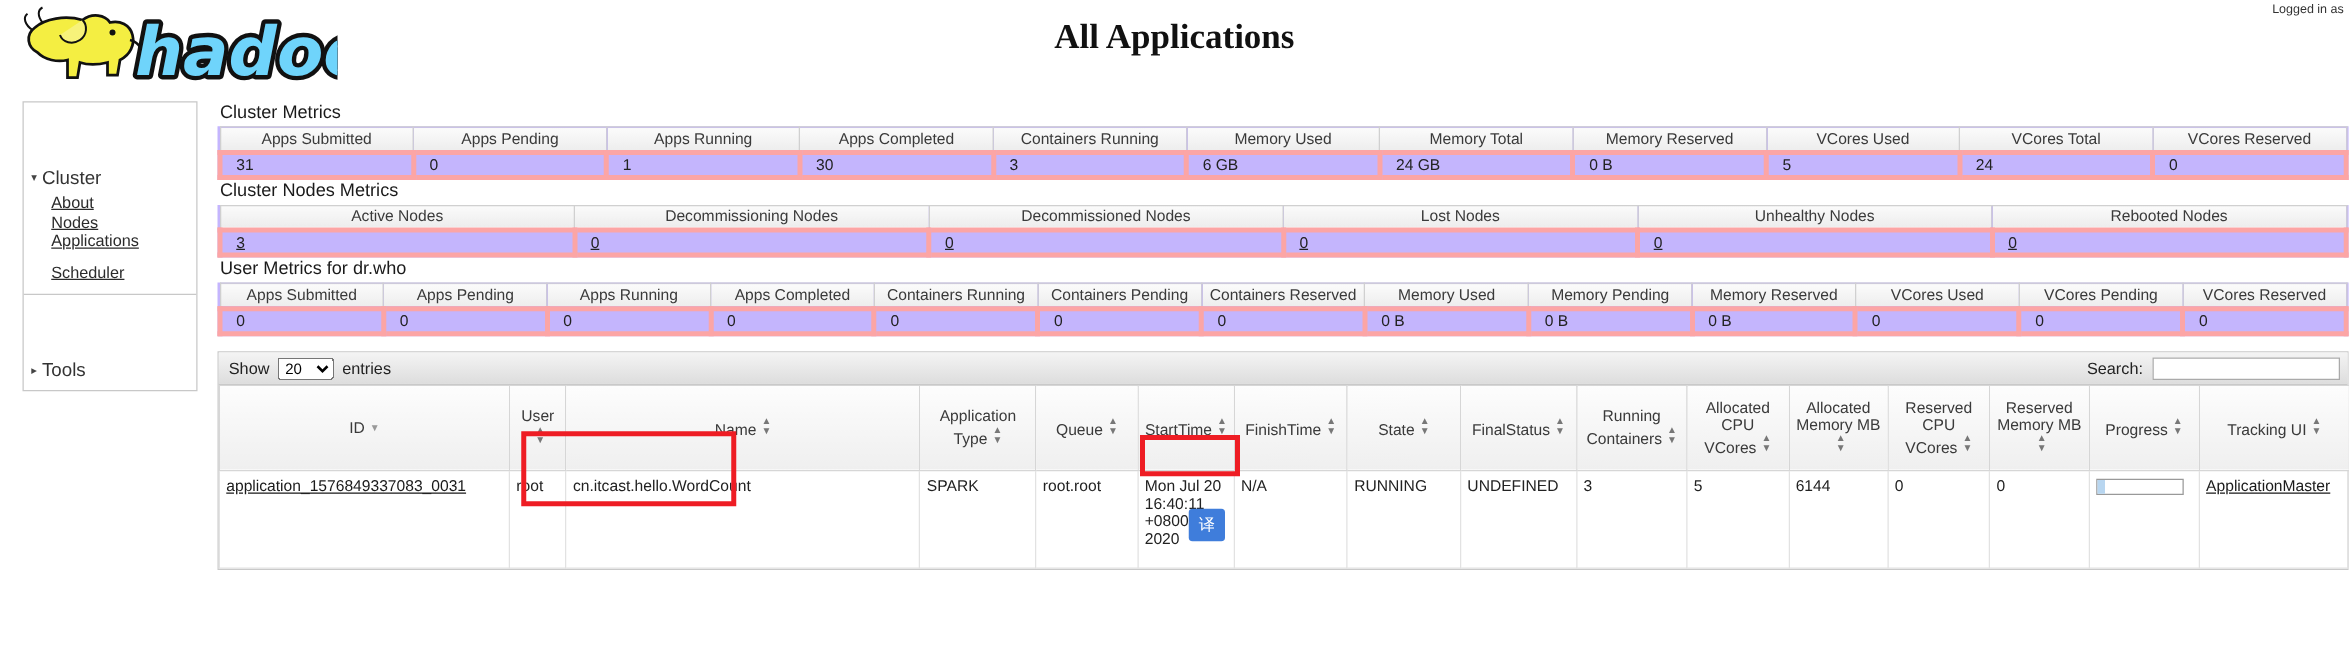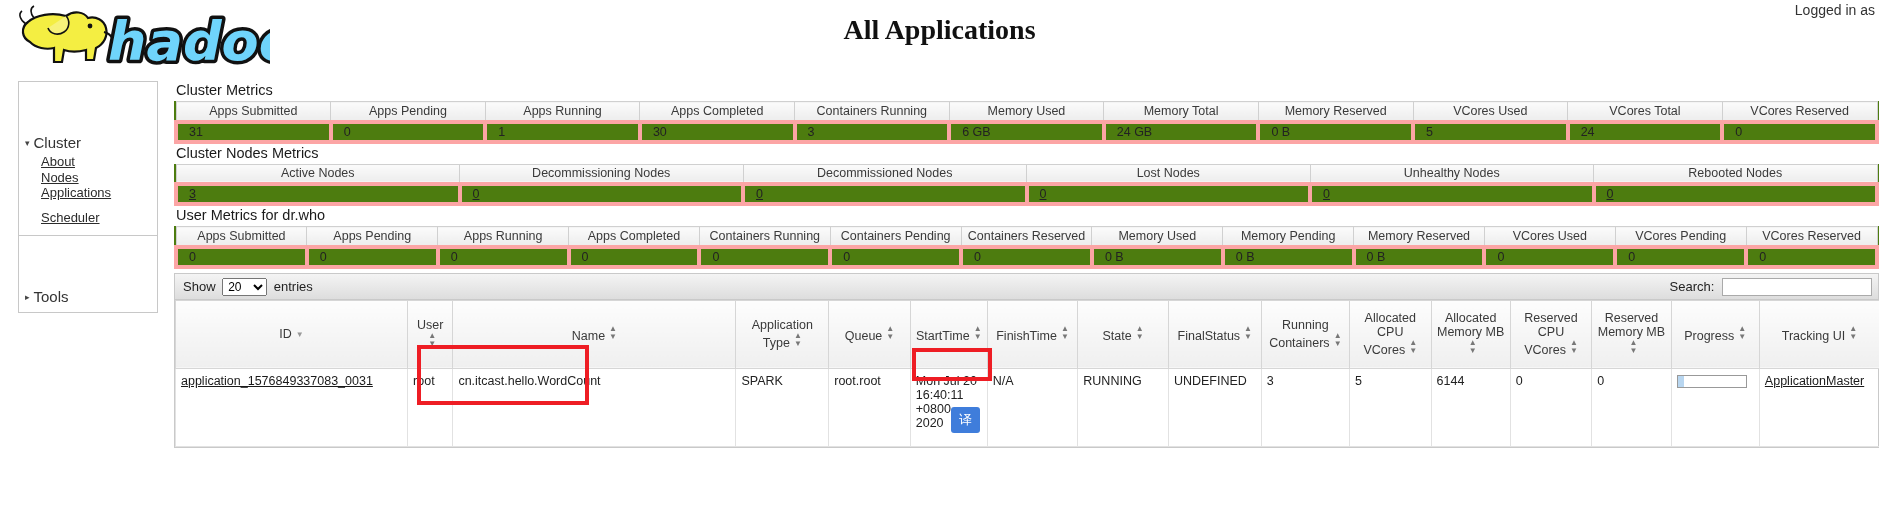--- a/index.html
+++ b/index.html
@@ -34,21 +34,21 @@
     text-align: center;
     font-size: 28px;
     font-weight: bold;
     color: #111;
     font-family: "Liberation Serif", serif;
     letter-spacing: 0px;
   }
   #loggedin {
     position: absolute;
     right: 4px; top: 2px;
-    font-size: 14px;
+    font-size: 10px;
     color: #333;
     white-space: nowrap;
     text-align: center;
   }
 
   
   #sidebar {
     position: absolute;
     left: 18px; top: 81px;
     width: 140px;
@@ -97,21 +97,21 @@
   }
   .sect-title {
     font-size: 14.5px;
     color: #1a1a1a;
     padding: 1px 0 3px 2px;
   }
   table.metrics {
     border-collapse: collapse;
     width: 1705px;
     table-layout: fixed;
-    background: #4d7c0f;
+    background: #c4b5fd;
   }
   table.metrics th {
     background: linear-gradient(#fbfbfb, #ededed);
     border: 1px solid #d0d0d0;
     font-weight: normal;
     font-size: 12.5px;
     color: #3a3a3a;
     height: 20px;
     padding: 0 4px;
     text-align: center;
@@ -129,21 +129,21 @@
     overflow: hidden;
   }
   table.metrics td a {
     color: #222;
     text-decoration: underline;
     cursor: pointer;
   }
 
   
   #apps-wrap {
-    margin-top: 4px;
+    margin-top: 12px;
     border: 1px solid #c9c9c9;
     background: #fff;
     width: 1705px;
   }
   #apps-toolbar {
     background: linear-gradient(#f4f4f4, #dddddd);
     height: 26px;
     border-bottom: 1px solid #c9c9c9;
     position: relative;
     padding: 0 6px;

